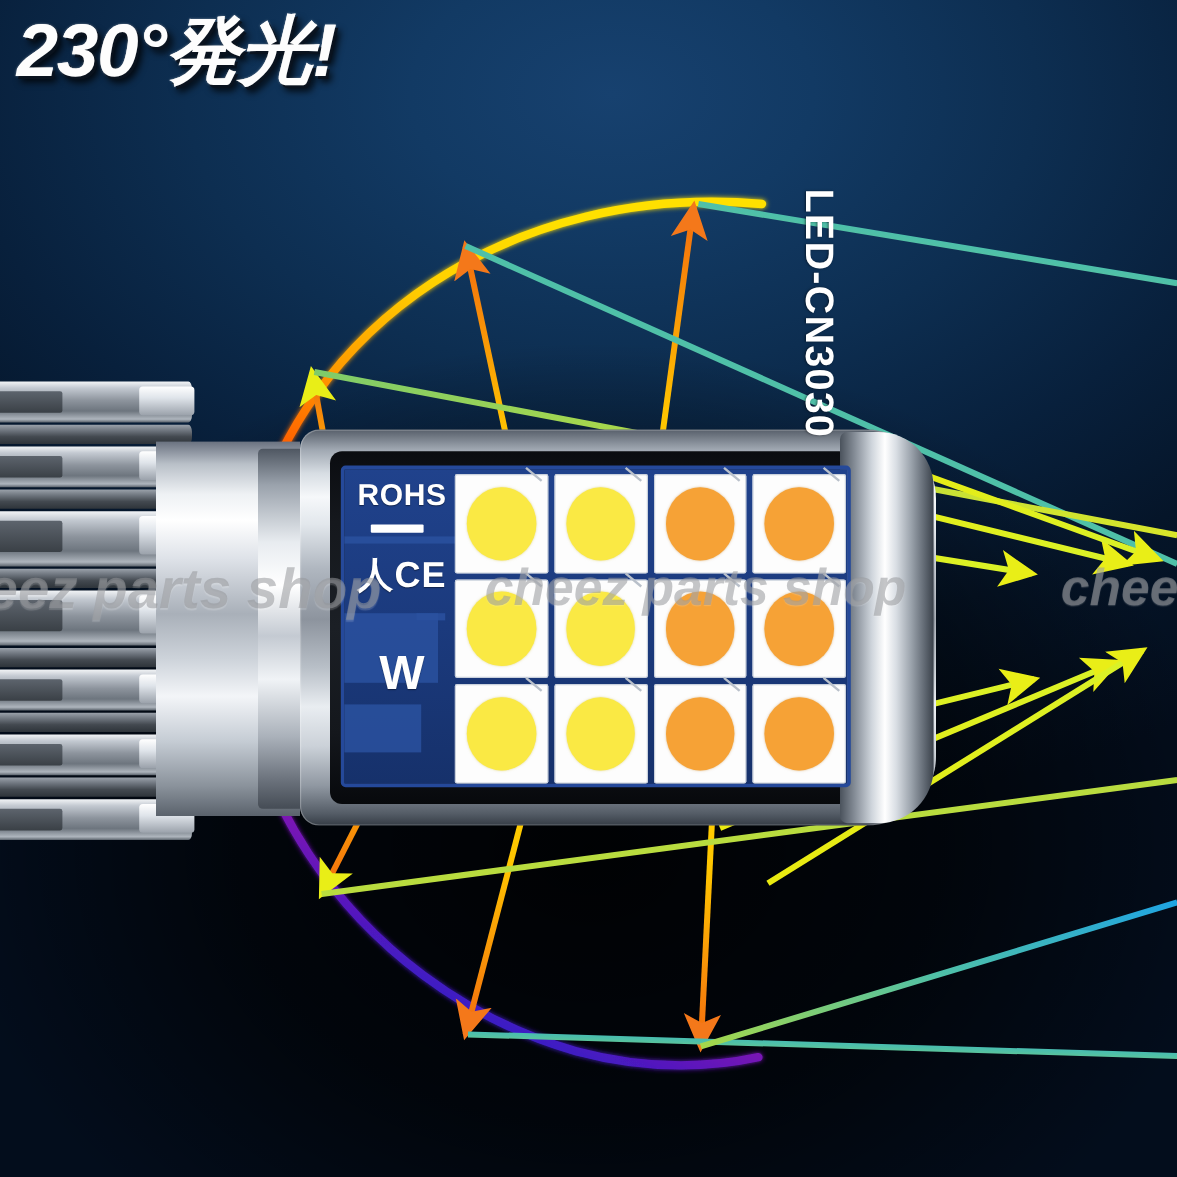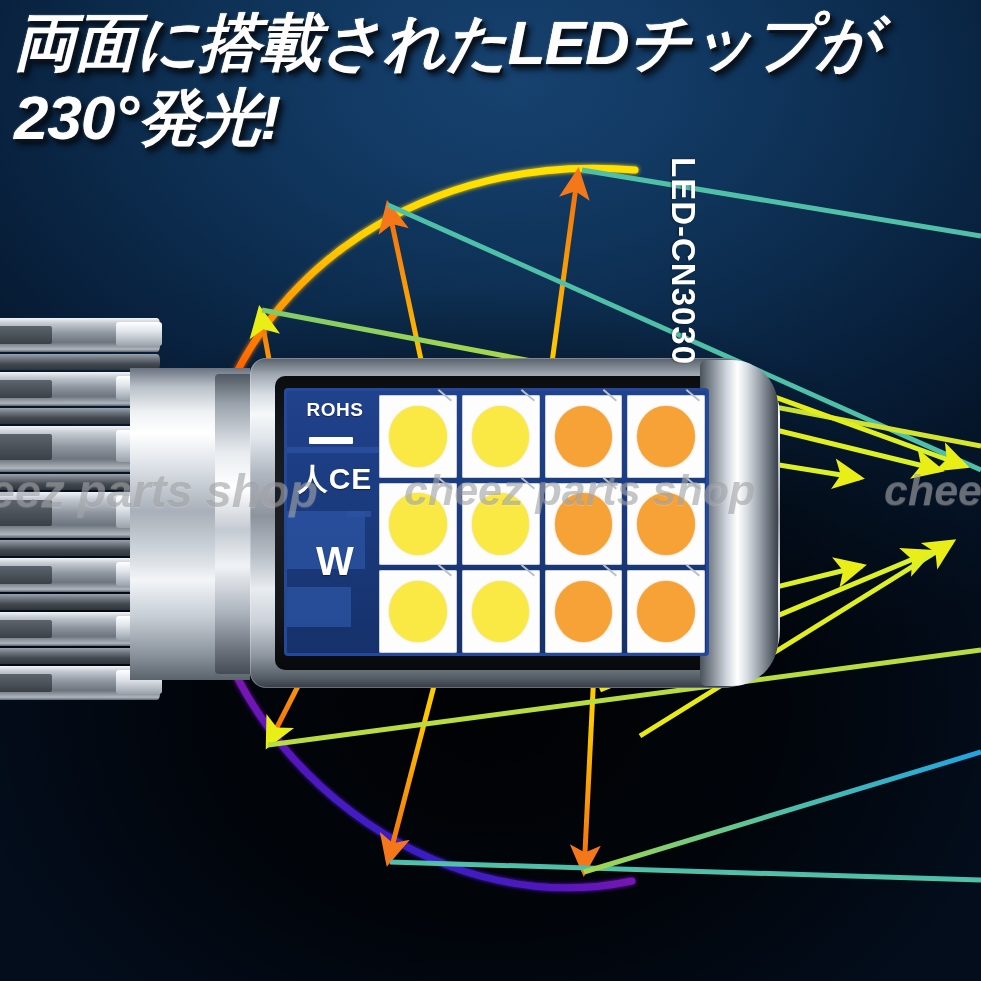--- a/index.html
+++ b/index.html
@@ -113,21 +113,21 @@
     box-sizing:border-box;
   }
   .trace{position:absolute;background:#2a519f;opacity:.85;}
 
   .marks{position:absolute;left:6px;top:4px;width:84px;height:256px;}
   .mark{
     position:absolute;left:0;width:84px;
     color:#fff;font-weight:bold;text-align:center;
     text-shadow:0 1px 1px rgba(0,0,0,.45);
   }
-  .m-rohs{top:4px;font-size:19px;letter-spacing:.5px;}
+  .m-rohs{top:4px;font-size:25px;letter-spacing:.5px;}
   .m-ul{position:absolute;left:16px;top:42px;width:44px;height:7px;background:#fff;border-radius:1px;}
   .m-ce{top:64px;font-size:30px;letter-spacing:1px;}
   .m-w{top:144px;font-size:40px;}
 
   .grid{
     position:absolute;left:92px;top:4px;
     display:grid;grid-template-columns:repeat(4,1fr);grid-template-rows:repeat(3,1fr);
     gap:5px;width:326px;height:258px;
   }
   .led{
@@ -355,17 +355,16 @@
 
       <div class="sidetext">LED-CN3030</div>
     </div>
   </div>
 
   <div class="wm wm1">cheez parts shop</div>
   <div class="wm wm2">cheez parts shop</div>
   <div class="wm wm3">cheez</div>
 
   <div class="headline">
-    <div class="hl-line">両面に搭載されたLEDチップが</div>
     <div class="hl-line">230°発光!</div>
   </div>
 
 </div>
 
 </body></html>

